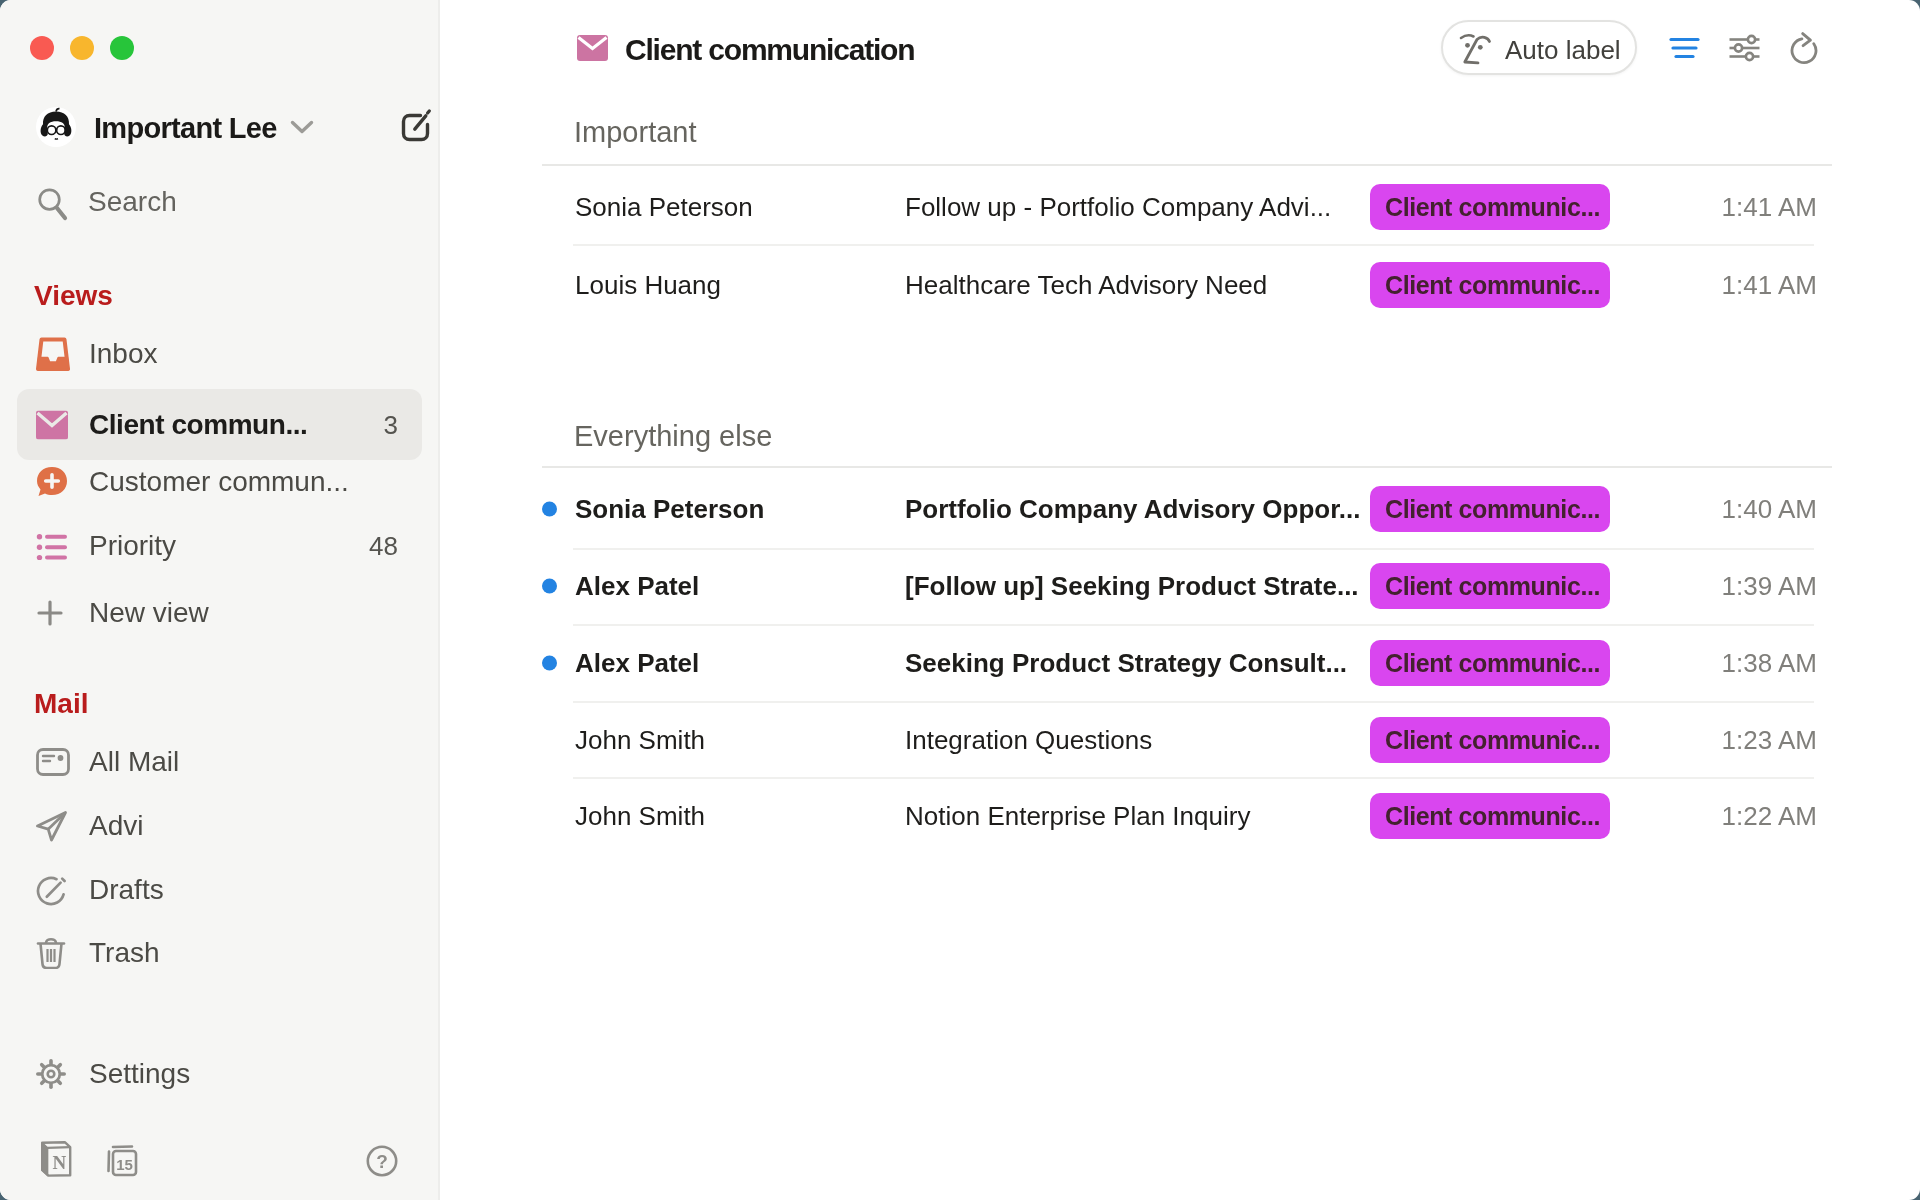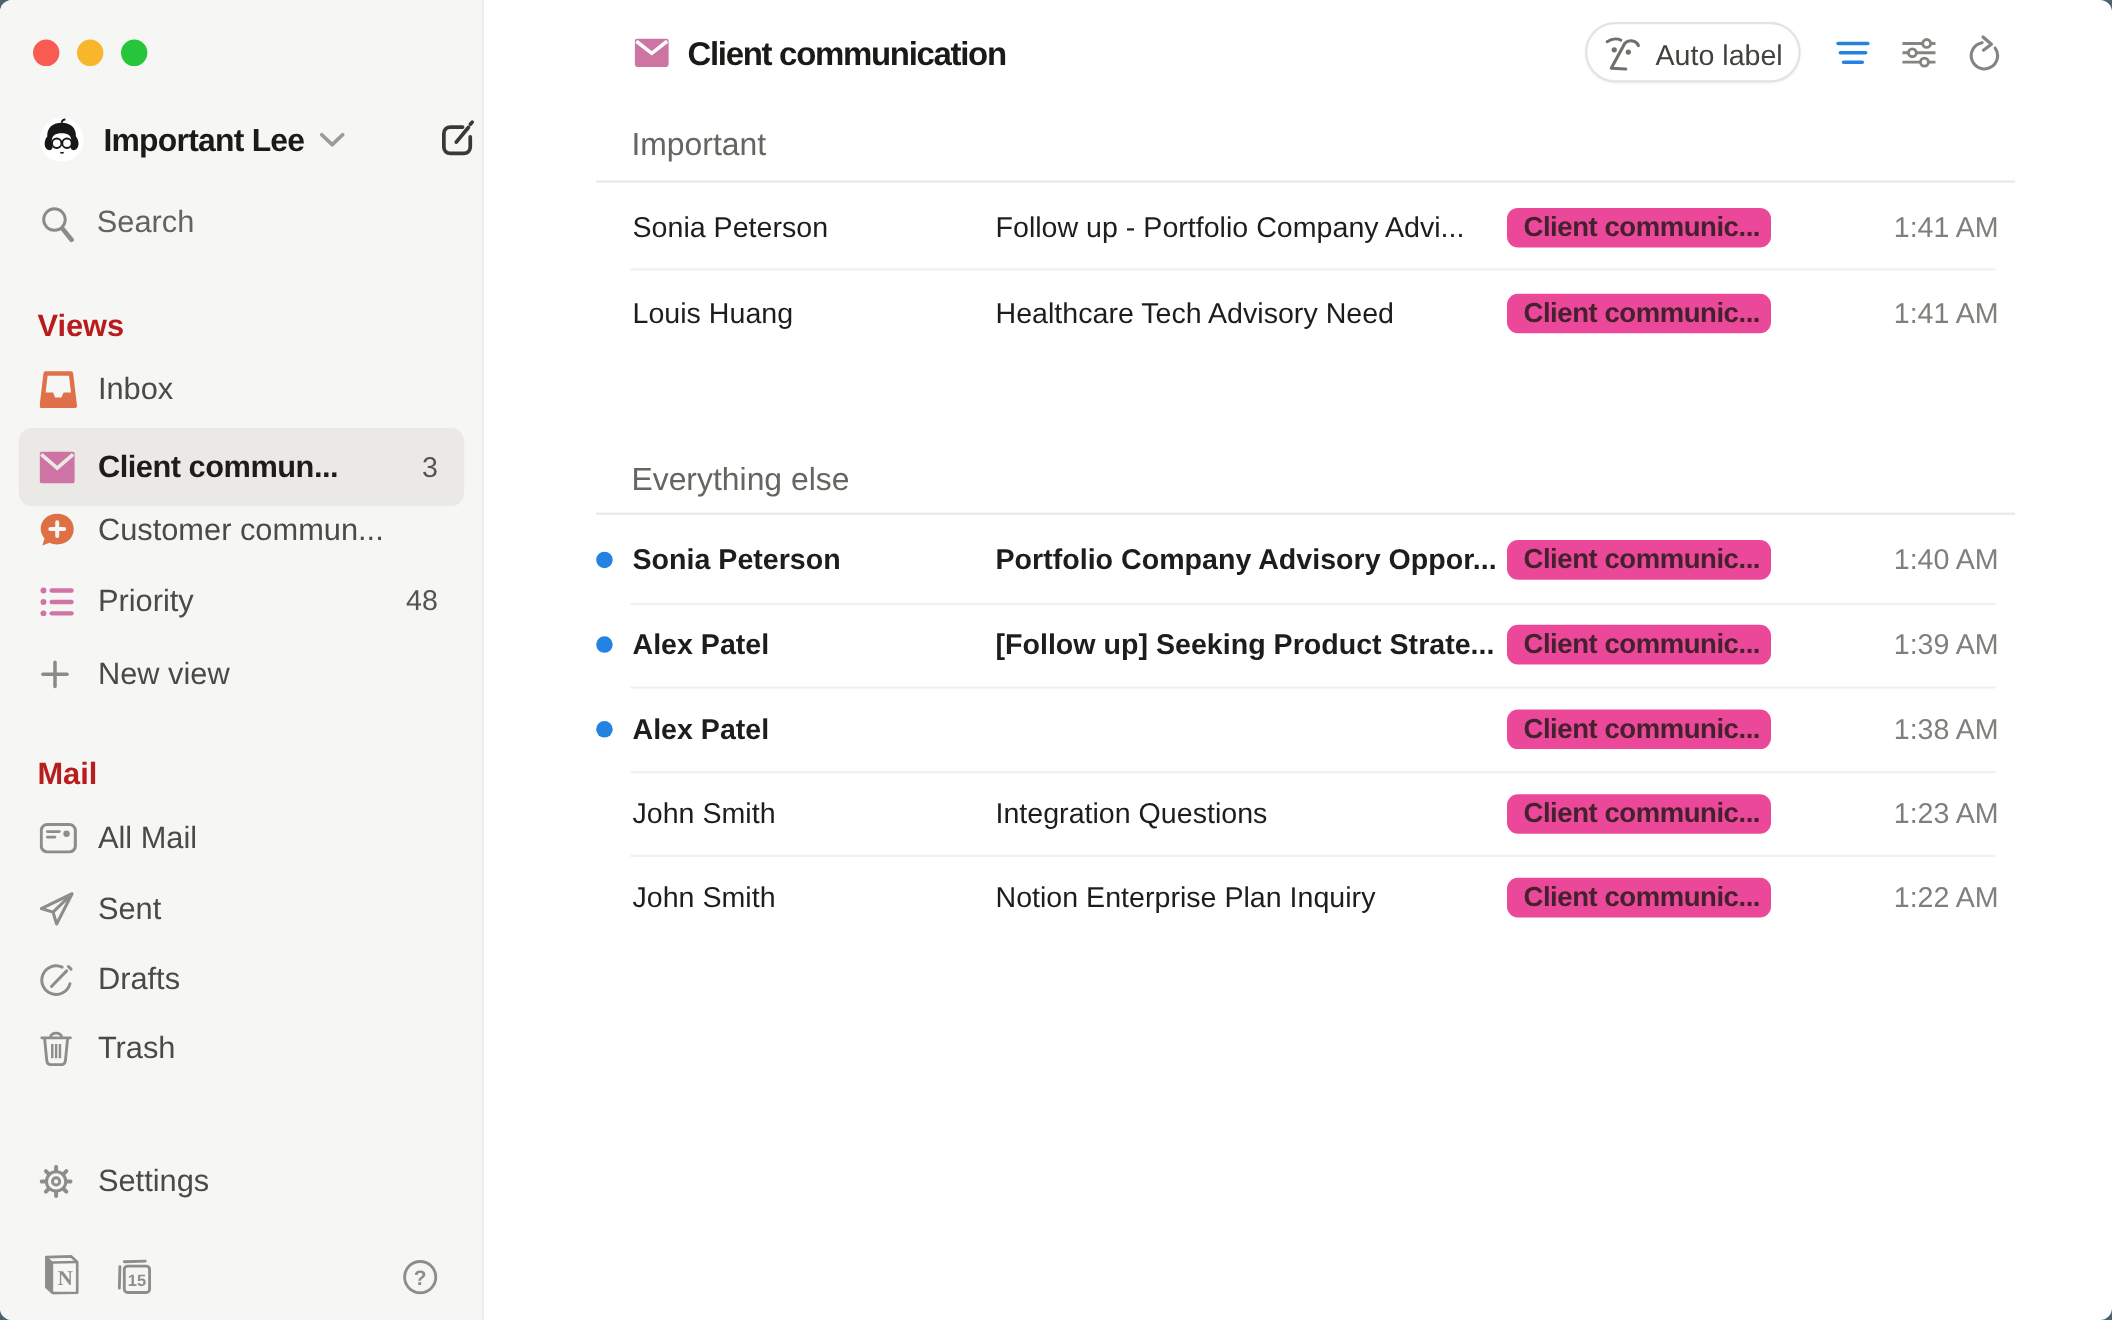--- a/index.html
+++ b/index.html
@@ -13,21 +13,21 @@
   .srow .txt{position:absolute;left:89px;top:50%;transform:translateY(-50%);font-size:28px;color:#4B4A45;white-space:nowrap;}
   .srow .cnt{position:absolute;right:40px;top:50%;transform:translateY(-50%);font-size:26px;color:#55544F;}
   .slabel{position:absolute;left:34px;font-size:28px;font-weight:600;color:#b91c1c;}
   .sel{background:#EAE9E6;border-radius:12px;left:17px;width:405px;}
   .sel .icon{left:19px;}
   .sel .txt{left:72px;color:#1D1C1A;font-weight:600;letter-spacing:-0.45px;}
   .sel .cnt{right:24px;}
   .mrow{position:absolute;height:78px;}
   .sender{position:absolute;left:575px;top:50%;transform:translateY(-50%);font-size:26px;color:#1E1D1B;white-space:nowrap;}
   .subj{position:absolute;left:905px;top:50%;transform:translateY(-50%);font-size:26px;color:#1E1D1B;white-space:nowrap;}
-  .chip{position:absolute;left:1370px;top:50%;transform:translateY(-50%);width:240px;height:36px;border-radius:10px;background:#ec4899;box-sizing:border-box;}
+  .chip{position:absolute;left:1370px;top:50%;transform:translateY(-50%);width:240px;height:46px;border-radius:10px;background:#d946ef;box-sizing:border-box;}
   .chip span{position:absolute;left:15px;top:50%;transform:translateY(-50%);font-size:25px;font-weight:600;letter-spacing:-0.4px;color:#44212F;white-space:nowrap;}
   .time{position:absolute;right:103px;top:50%;transform:translateY(-50%);font-size:26px;color:#807F7B;white-space:nowrap;}
   .dot{position:absolute;left:542px;top:50%;transform:translateY(-50%);width:15px;height:15px;border-radius:50%;background:#2383E2;}
   .unread .sender,.unread .subj{font-weight:700;}
   .secdiv{position:absolute;left:542px;width:1290px;height:2px;background:#E8E8E6;}
   .rowdiv{position:absolute;left:573px;width:1241px;height:2px;background:#F0F0EE;}
   .seclabel{position:absolute;left:574px;font-size:29px;color:#66655F;}
 </style>
 </head>
 <body>
@@ -108,20 +108,21 @@
     <div class="subj">[Follow up] Seeking Product Strate...</div>
     <div class="chip">
         <span>Client communic...</span>
       </div>
     <div class="time">1:39 AM</div>
   </div>
   <div class="rowdiv" style="top:624px;"></div>
   <div class="mrow unread" style="left:0;top:625px;width:1920px;height:76px;">
     <div class="dot"></div>
     <div class="sender">Alex Patel</div>
+    <div class="subj">Seeking Product Strategy Consult...</div>
     <div class="chip">
         <span>Client communic...</span>
       </div>
     <div class="time">1:38 AM</div>
   </div>
   <div class="rowdiv" style="top:701px;"></div>
   <div class="mrow" style="left:0;top:701px;width:1920px;height:77px;">
     <div class="sender">John Smith</div>
     <div class="subj">Integration Questions</div>
     <div class="chip">
@@ -227,21 +228,21 @@
       <circle cx="24.5" cy="10" r="2.9" fill="#8E8D89"></circle>
     </svg>
     <div class="txt">All Mail</div>
   </div>
 
   <div class="srow" style="top:798px;">
     <svg class="icon" width="32" height="32" viewBox="0 0 32 32">
       <path d="M 29.5 2.5 L 15.5 30 L 12.2 19.2 L 1.5 16 L 29.5 2.5 Z" fill="none" stroke="#8E8D89" stroke-width="2.8" stroke-linejoin="round"></path>
       <path d="M 12.4 19 L 29 3" fill="none" stroke="#8E8D89" stroke-width="2.8"></path>
     </svg>
-    <div class="txt">Sent</div>
+    <div class="txt">Advi</div>
   </div>
 
   <div class="srow" style="top:862px;">
     <svg class="icon" width="32" height="34" viewBox="0 0 32 34">
       <path d="M 27.56 21.36 A 13 13 0 1 1 20.49 6.22" fill="none" stroke="#8E8D89" stroke-width="2.7" stroke-linecap="round"></path>
       <path d="M 10.8 23.8 L 24.6 9.6" stroke="#8E8D89" stroke-width="2.7" stroke-linecap="round"></path>
       <path d="M 26.2 5.6 L 28.6 8" stroke="#8E8D89" stroke-width="2.7" stroke-linecap="round"></path>
     </svg>
     <div class="txt">Drafts</div>
   </div>

